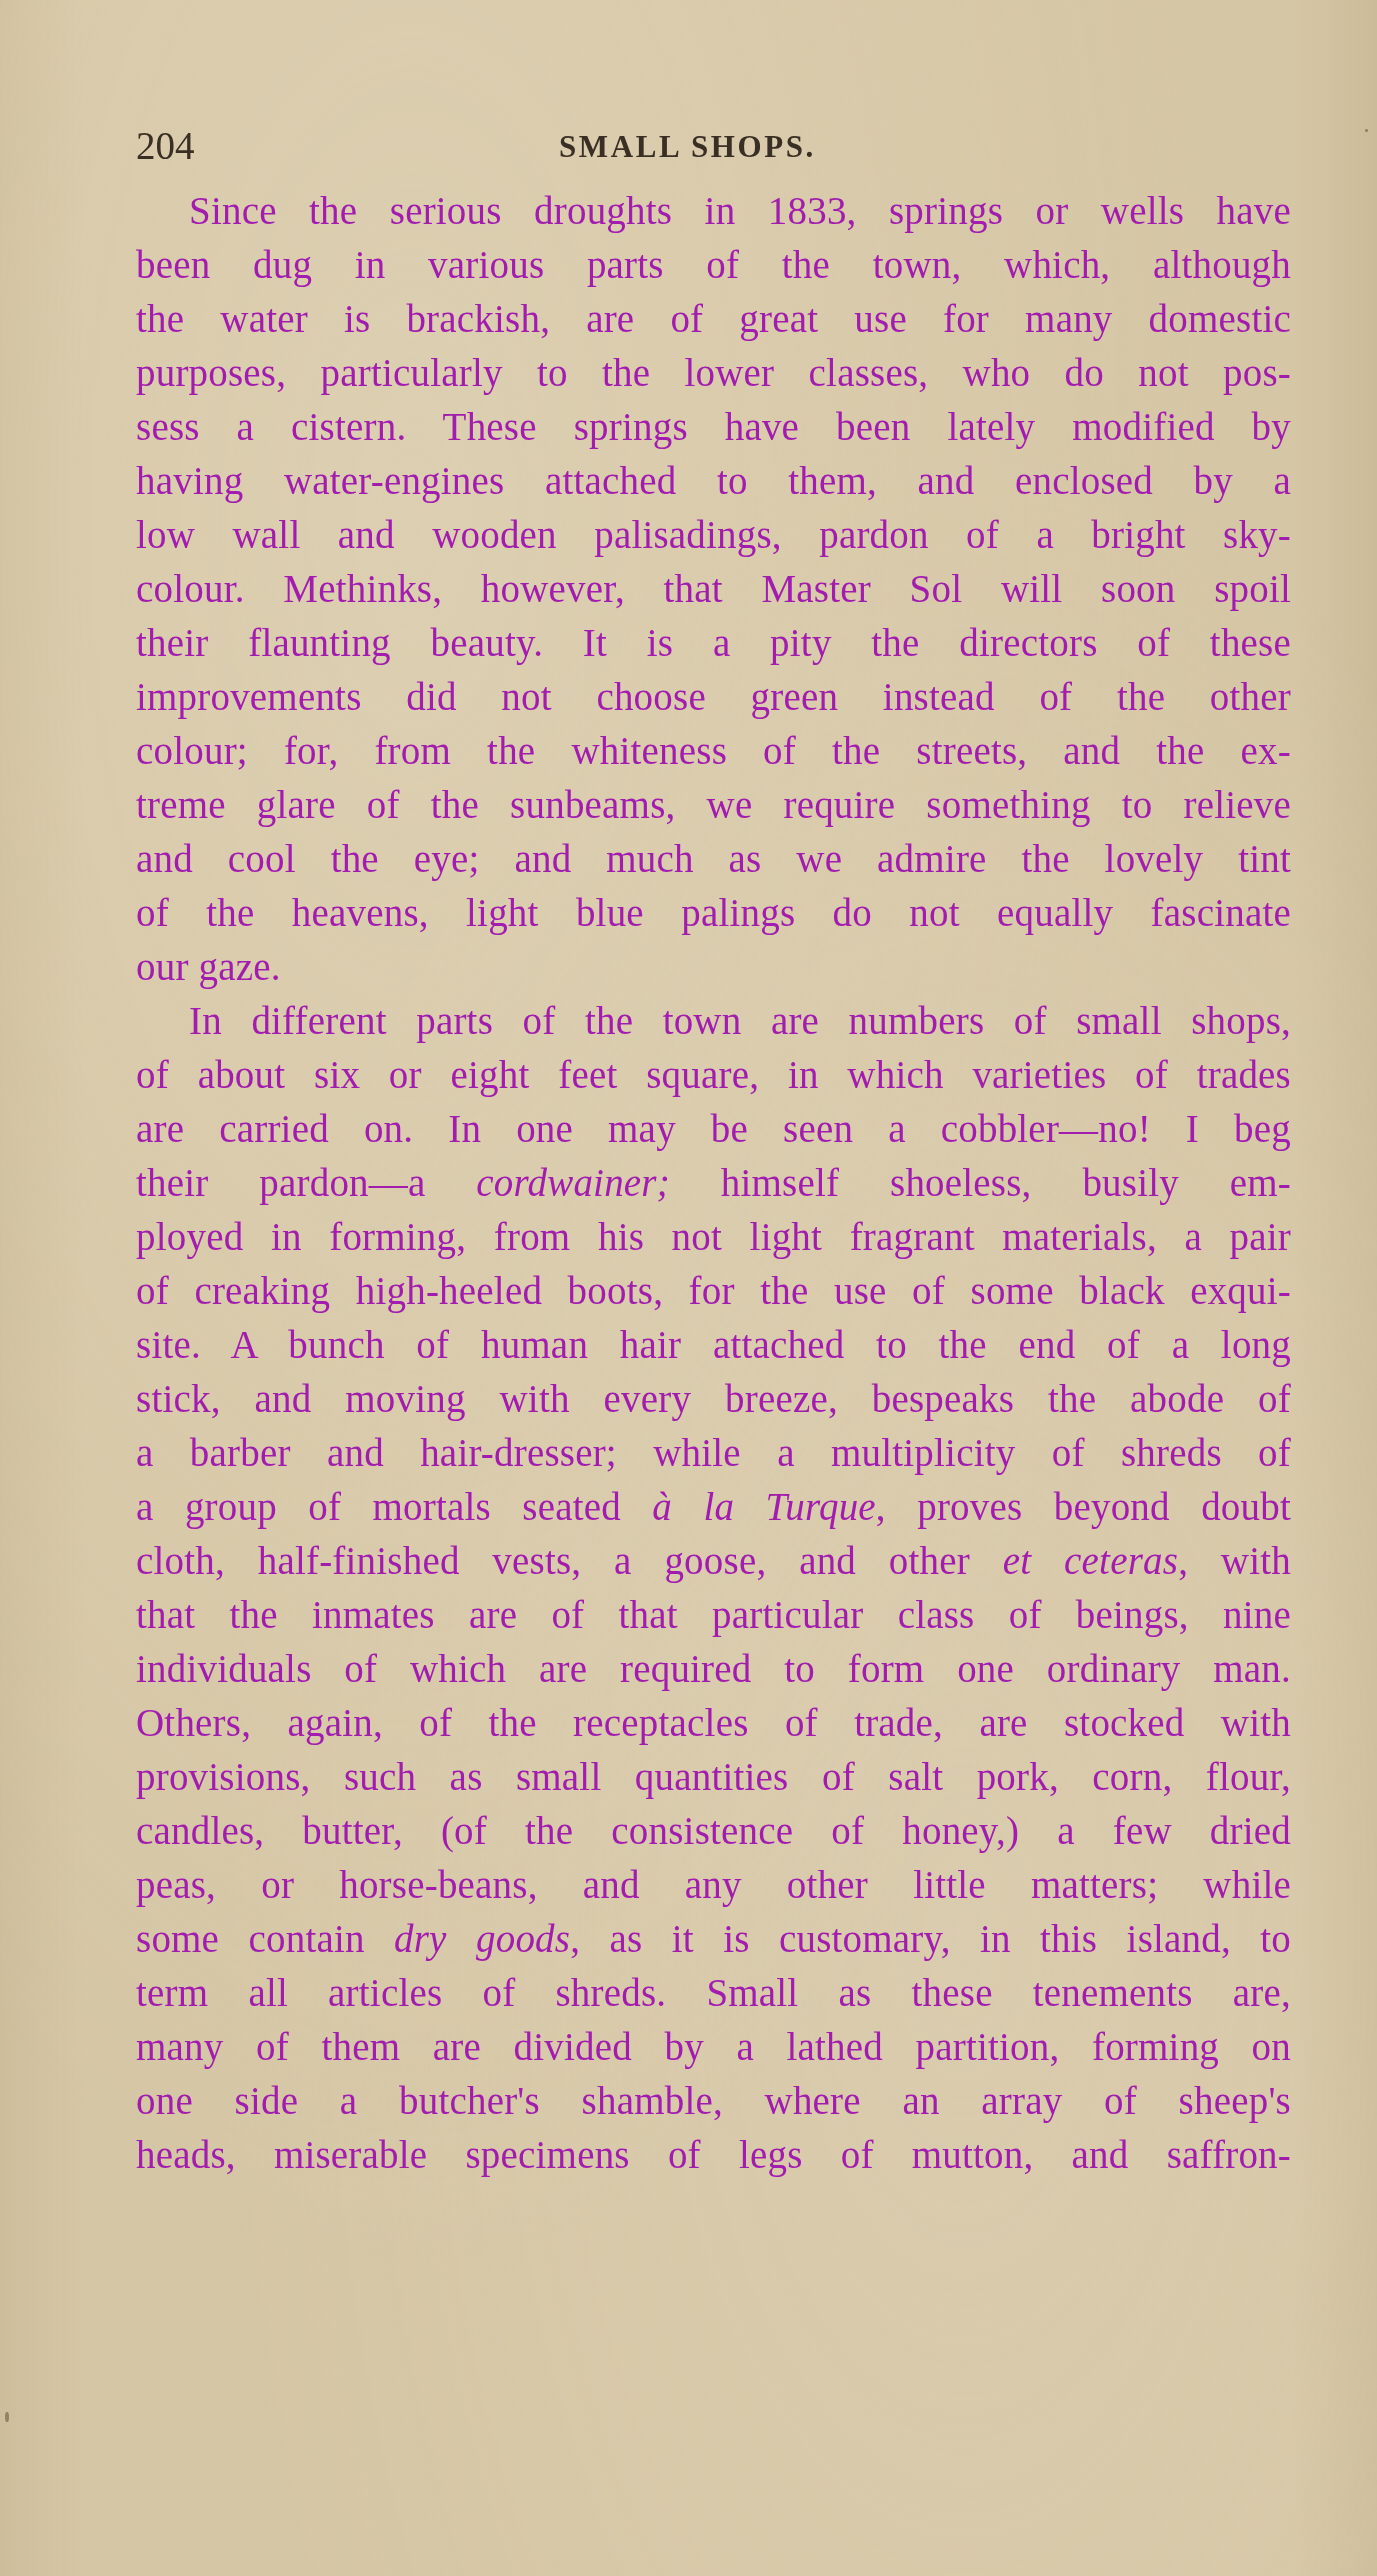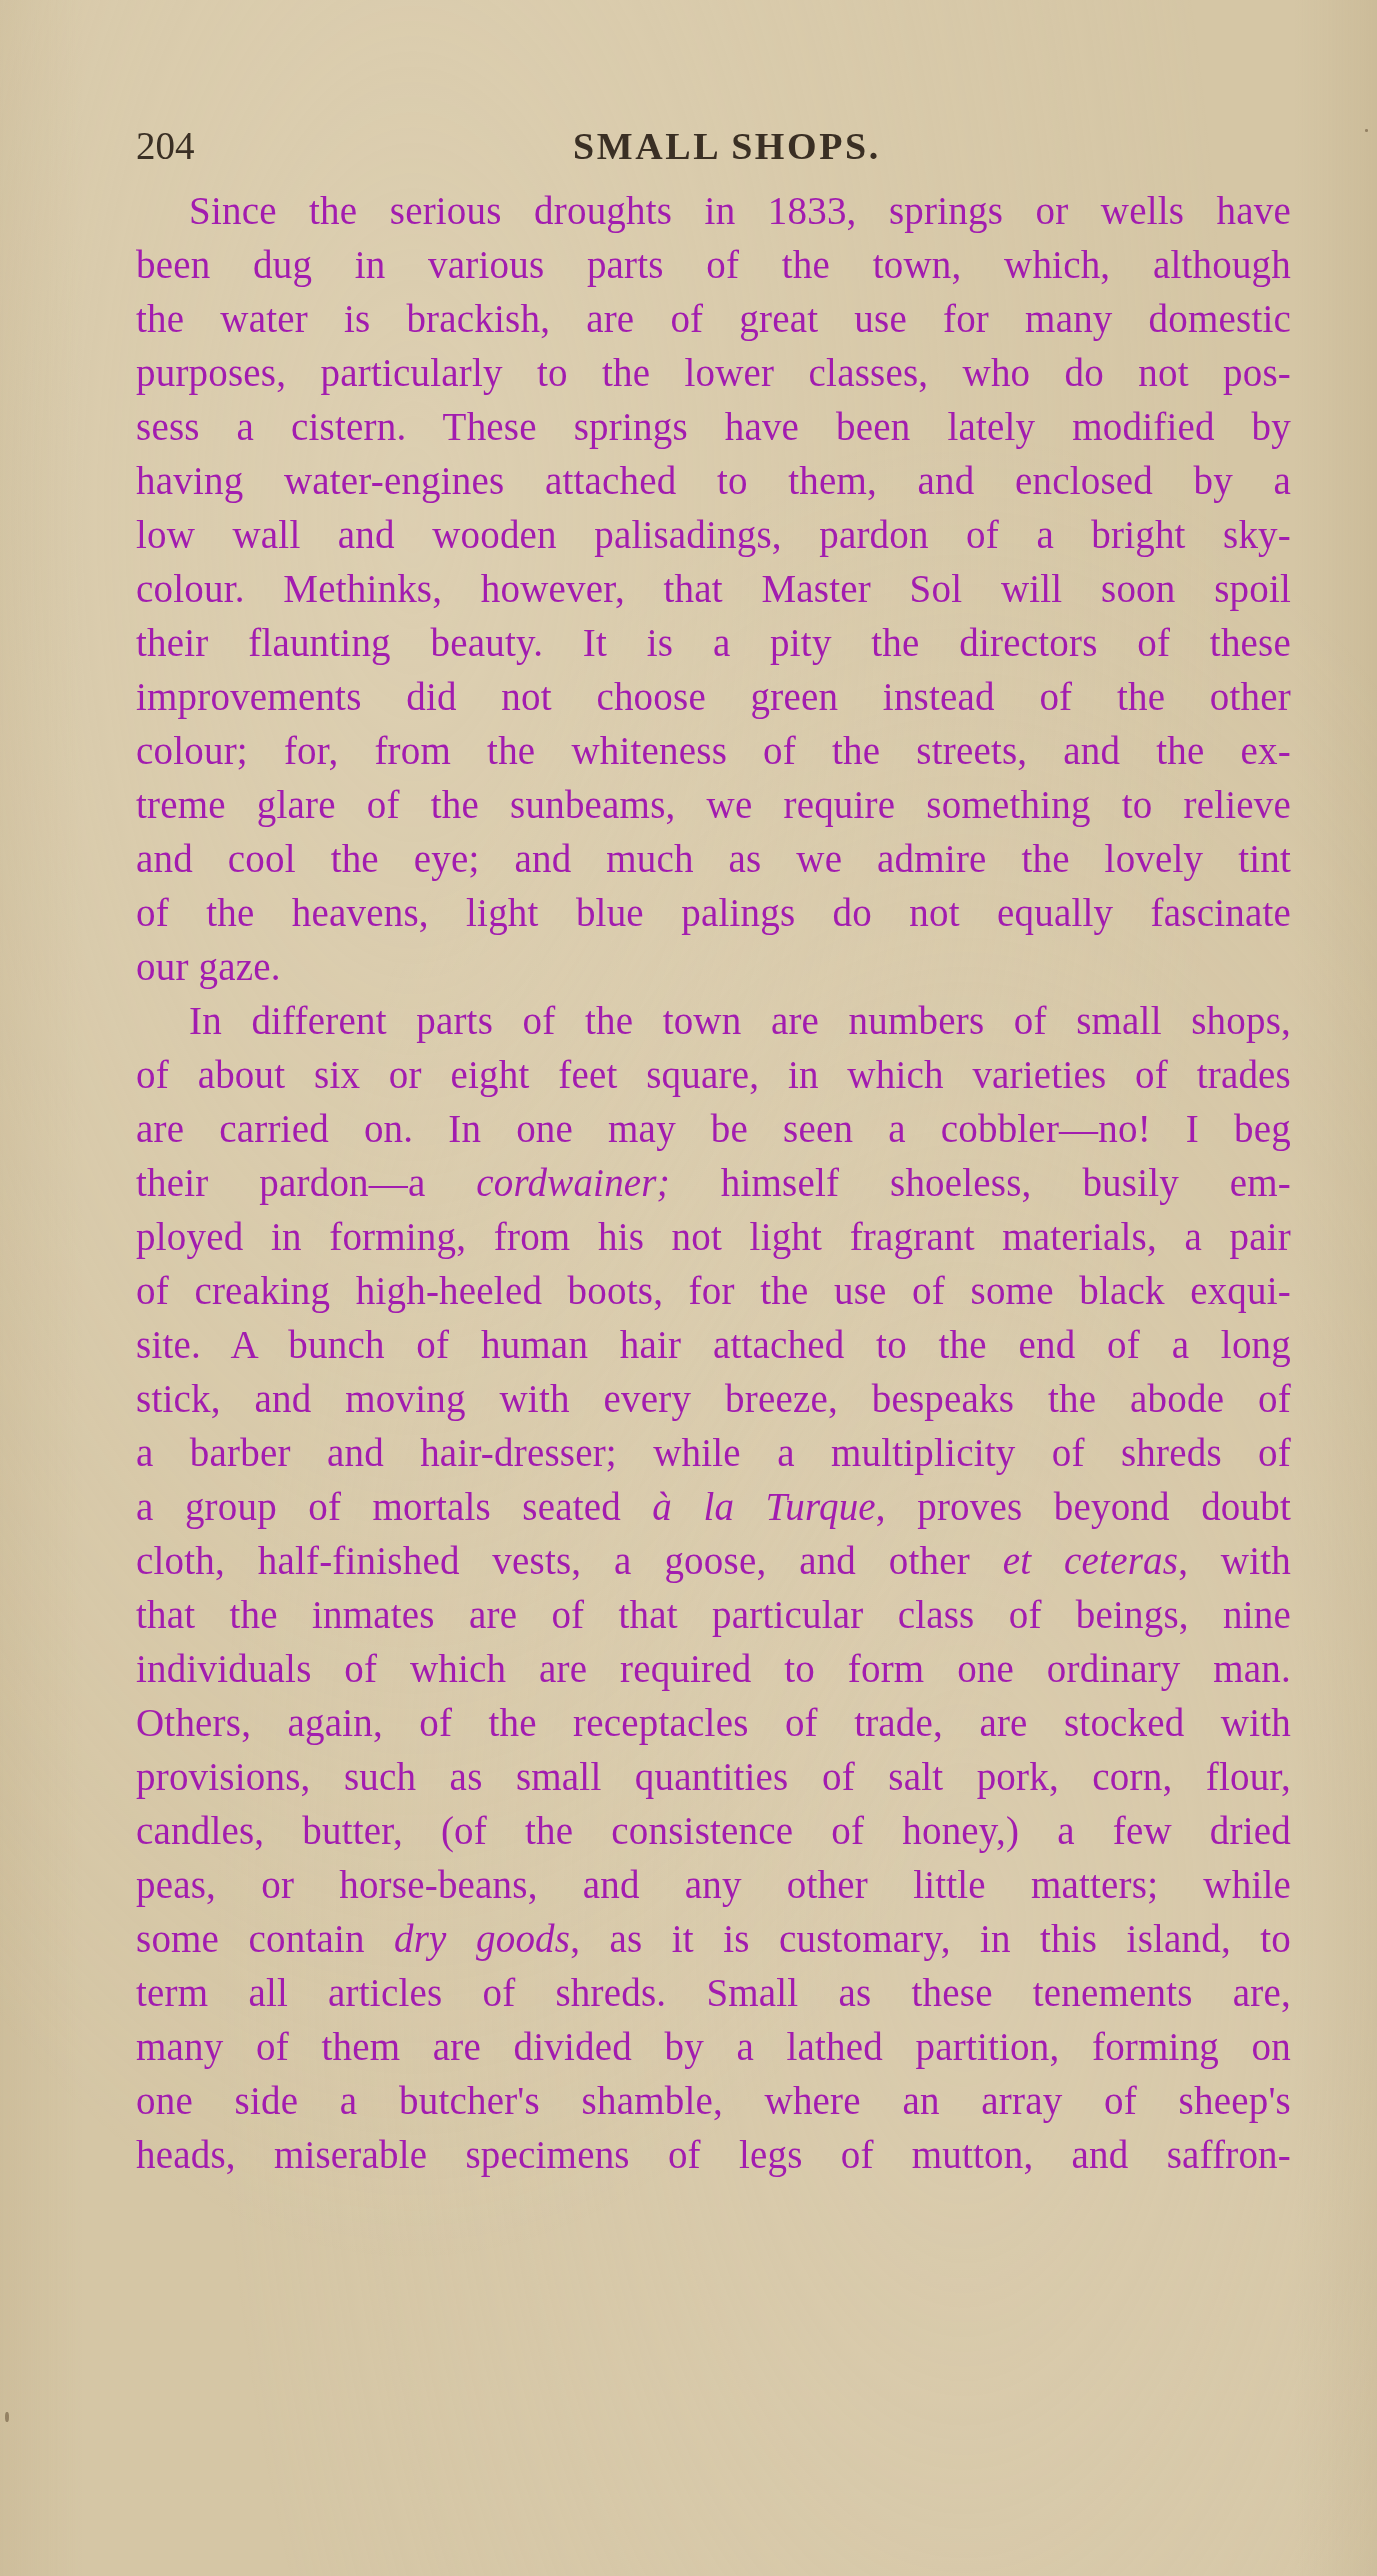--- a/index.html
+++ b/index.html
@@ -40,26 +40,25 @@
       font-family: "Liberation Serif", "DejaVu Serif", serif;
       font-size: 39px;
       line-height: 52px;
       color: #3a2f24;
     }
     .running-title {
       position: absolute;
       left: 423px;
       top: 5.2px;
       font-family: "Liberation Serif", "DejaVu Serif", serif;
-      font-size: 38px;
+      font-size: 31px;
       line-height: 43px;
       letter-spacing: 2.6px;
       font-weight: bold;
       color: #3a2f24;
-      margin-left: 14px;
     }
     .body-text {
       position: absolute;
       left: 136px;
       top: 184px;
       width: 1155px;
     }
     .line {
       display: block;
       height: 54px;

